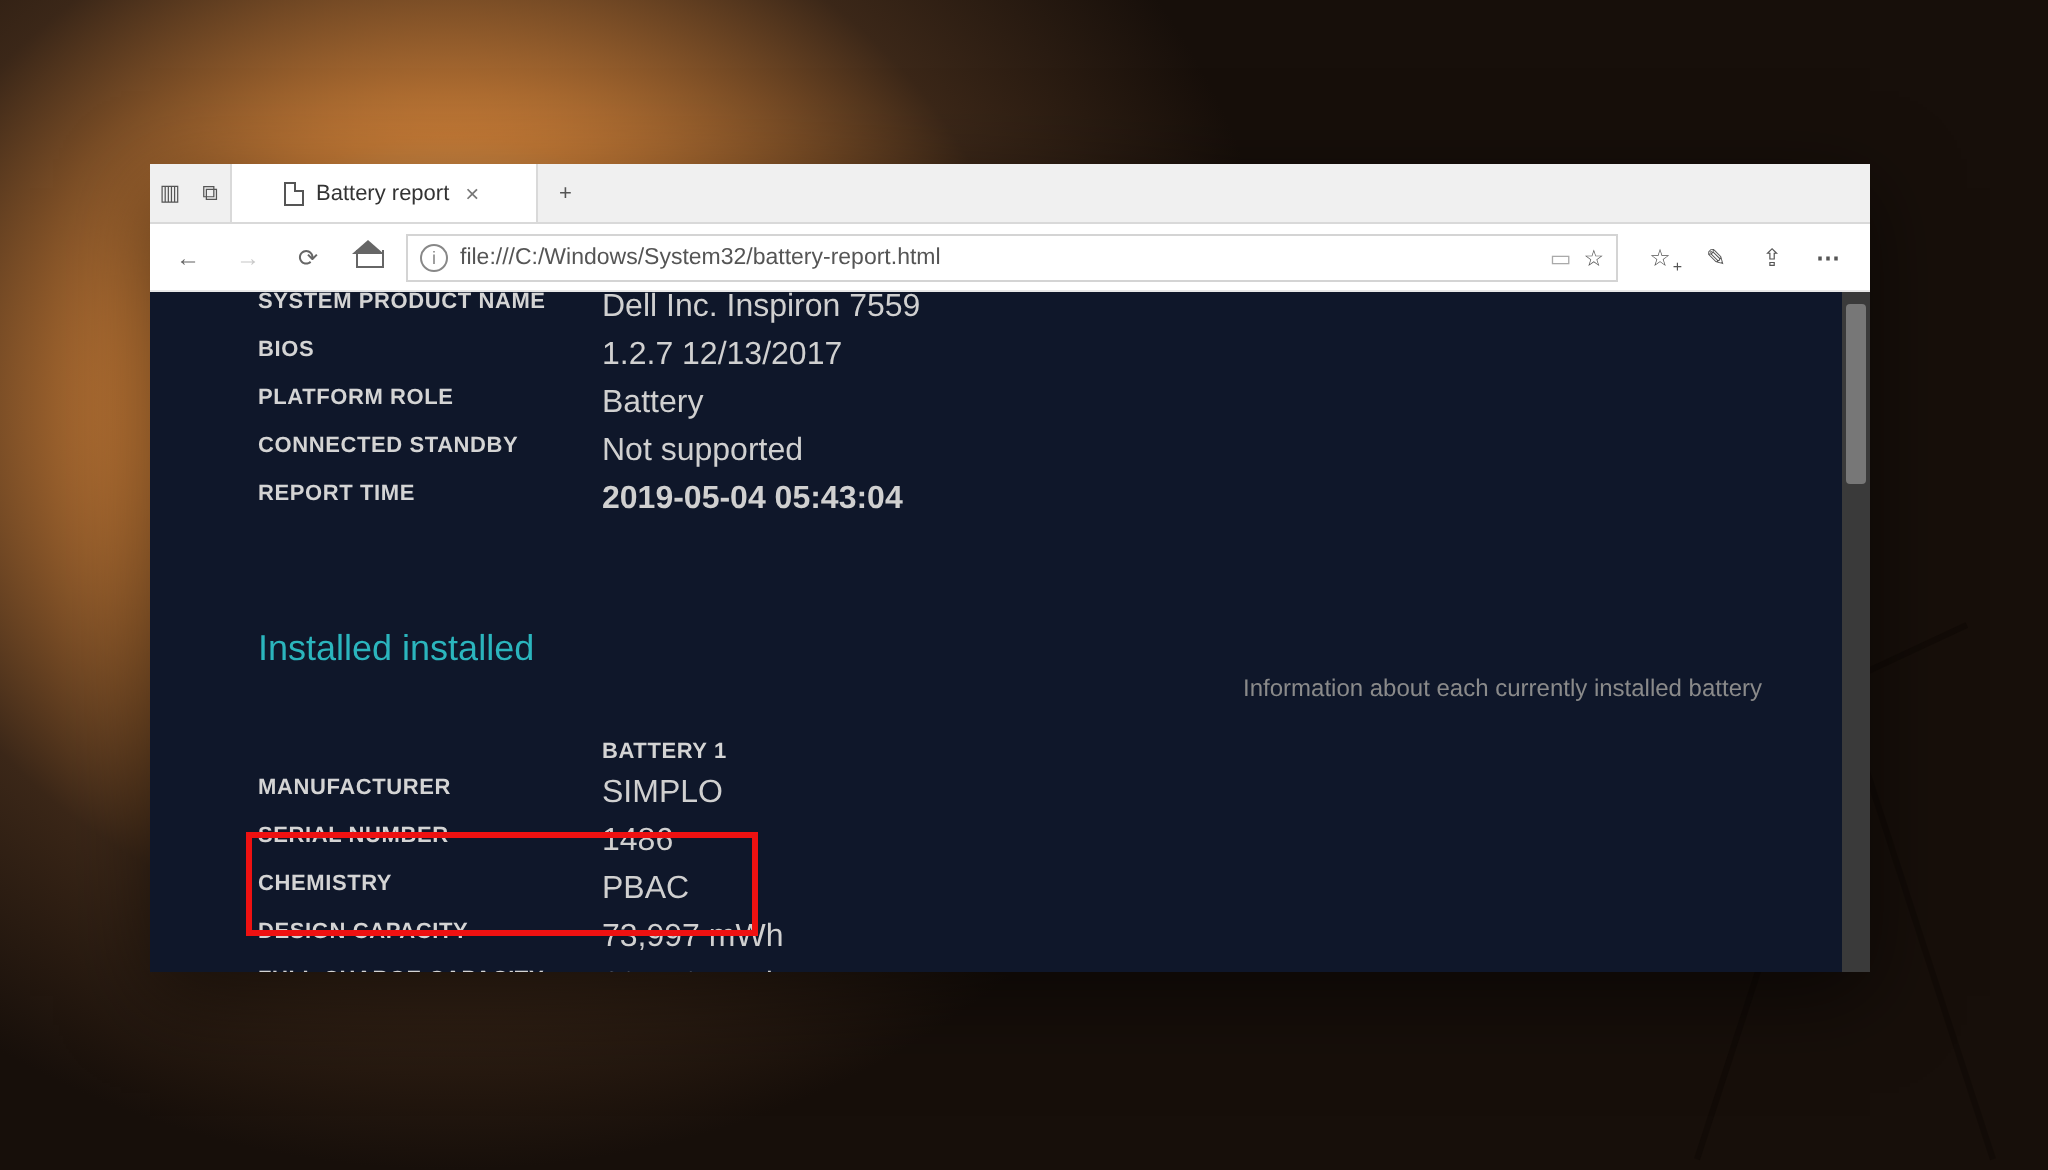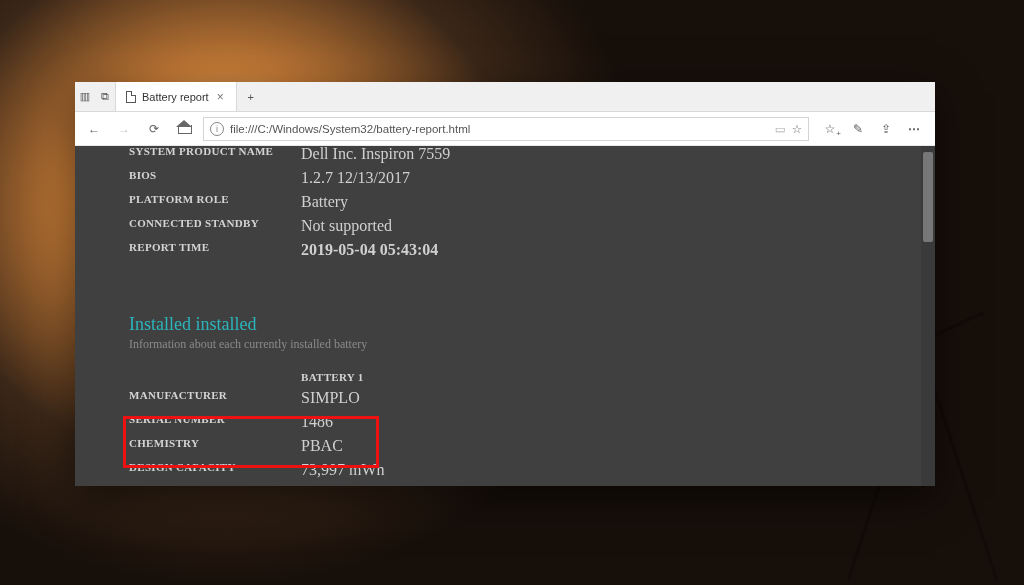--- a/index.html
+++ b/index.html
@@ -31,21 +31,21 @@
     border-bottom: 1px solid #d9d9d9;
     display: flex; align-items: stretch;
     font-size: 11px; color:#333;
   }
   .stripicon {
     width: 20px; display:flex; align-items:center; justify-content:center;
     color:#555;
   }
   .tab {
     display:flex; align-items:center; gap:6px;
-    padding: 0 10px;
+    padding: 0 26px;
     background:#fff; border-right:1px solid #d9d9d9; border-left:1px solid #d9d9d9;
     position:relative;
   }
   .tab .doc-icon { width:10px; height:12px; border:1px solid #555; position:relative; }
   .tab .doc-icon::after{content:"";position:absolute;right:-1px;top:-1px;width:4px;height:4px;background:#fff;border-left:1px solid #555;border-bottom:1px solid #555;}
   .tab .title { white-space:nowrap; }
   .tab .x { color:#777; font-size:12px; cursor:pointer; padding:0 2px;}
   .newtab { width:28px; display:flex;align-items:center;justify-content:center;color:#555;}
   .spacer { flex:1; }
 
@@ -76,37 +76,36 @@
   .righticons span { color:#555; cursor:pointer; display:inline-flex; width:18px; justify-content:center;}
   .star-outline::before{content:"☆";}
   .star-plus{position:relative;}
   .star-plus::before{content:"☆";}
   .star-plus::after{content:"+";position:absolute;font-size:8px;right:-2px;bottom:-2px;}
   .dots::before{content:"⋯";font-weight:bold;}
 
   
   .page {
     flex:1;
-    background:#404040;
+    background:#0f172a;
     color:#c9c9c9;
     font-size:12px;
     overflow:hidden;
     position:relative;
-    font-family:Liberation Serif, serif;
   }
   .page-inner { padding: 0 54px 0 54px; }
   .scrollbar{position:absolute;right:0;top:0;width:14px;height:100%;background:#3a3a3a;}
   .scrollbar .thumb{position:absolute;left:2px;right:2px;top:6px;height:90px;background:#777;border-radius:2px;}
   table.info { border-collapse:collapse; }
   table.info td { padding: 3px 0; vertical-align:top; }
   table.info td.lbl { width:160px; font-weight:600; color:#d4d4d4; text-transform:uppercase; font-size:11px; letter-spacing:.3px;}
   table.info td.val { color:#d0d0d0; font-size:16px; padding-left:12px; min-width:200px;}
   .bold { font-weight:600; }
   h2.section { color:#2bb5bd; font-size:18px; font-weight:400; margin-top:52px; }
-  .subtitle { color:#8a8a8a; font-size:12px; margin:2px 0 16px 0;}
+  .subtitle { color:#8a8a8a; font-size:12px; margin:2px 0 16px 0;text-align:right;}
   .batthead td { font-weight:600; color:#d4d4d4; font-size:11px; letter-spacing:.3px;}
 
   .highlight-box{
     position:absolute;
     border:3px solid #e11;
     pointer-events:none;
   }
 </style>
 </head>
 <body>

